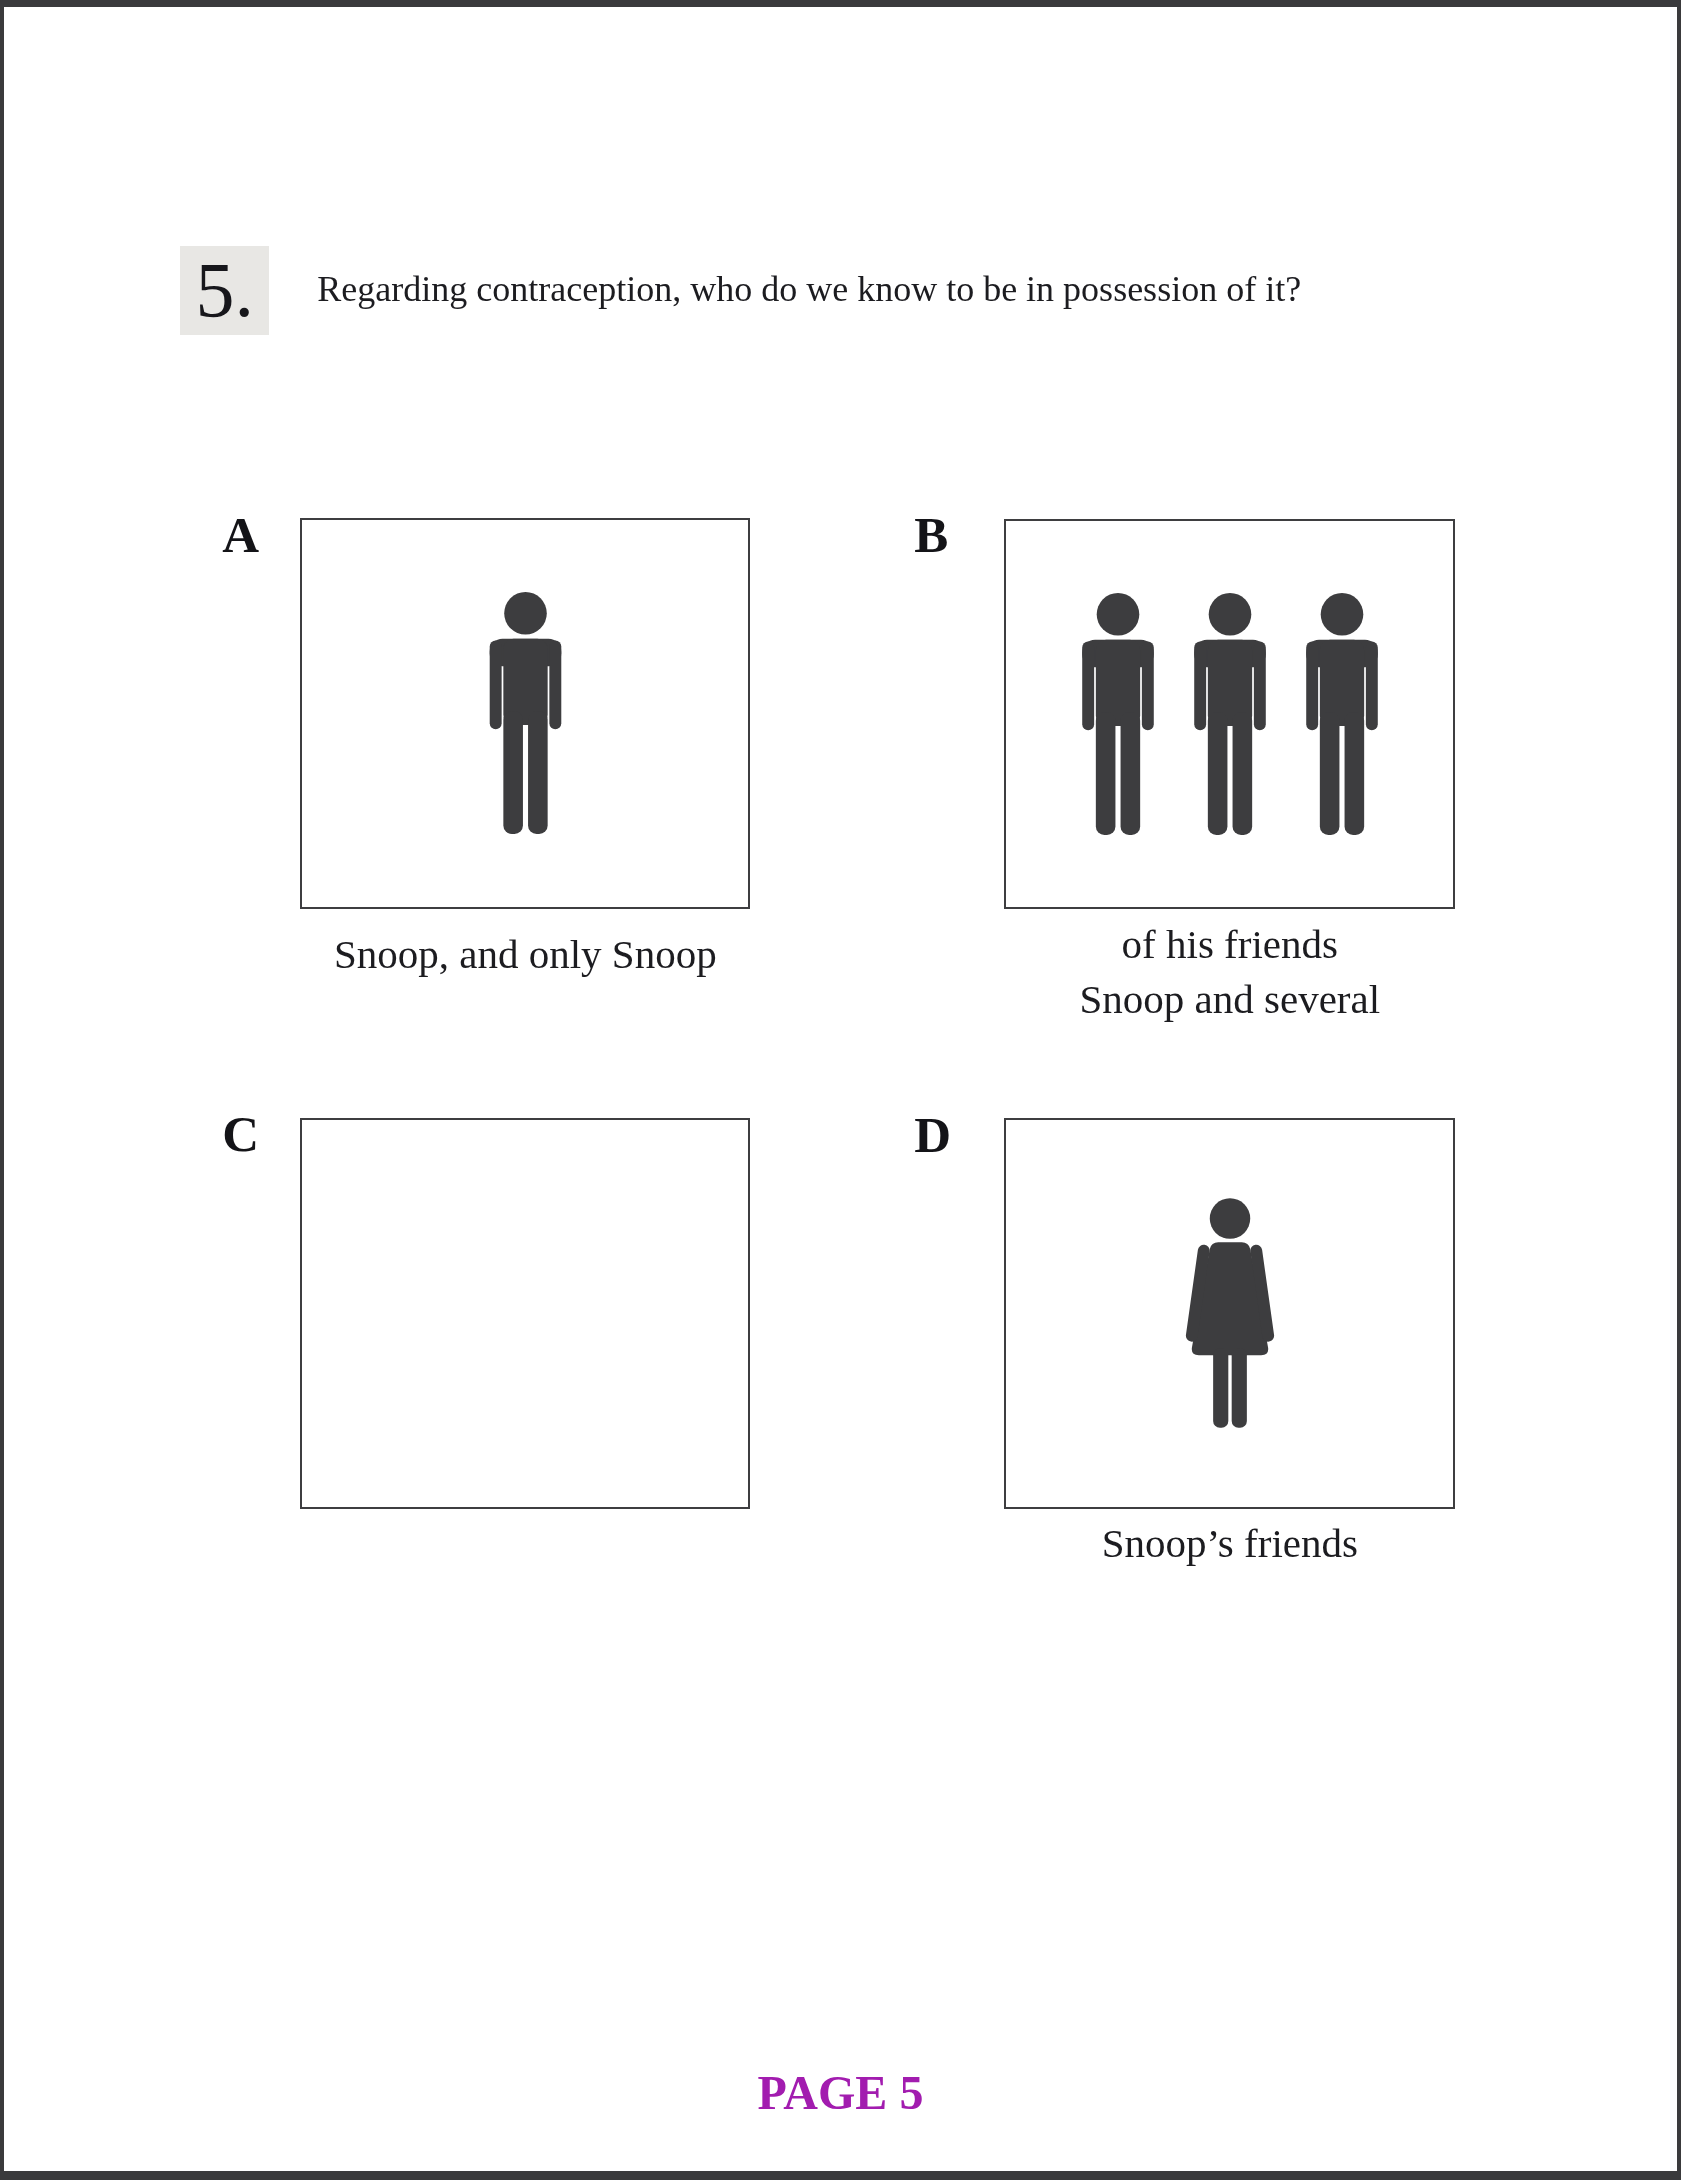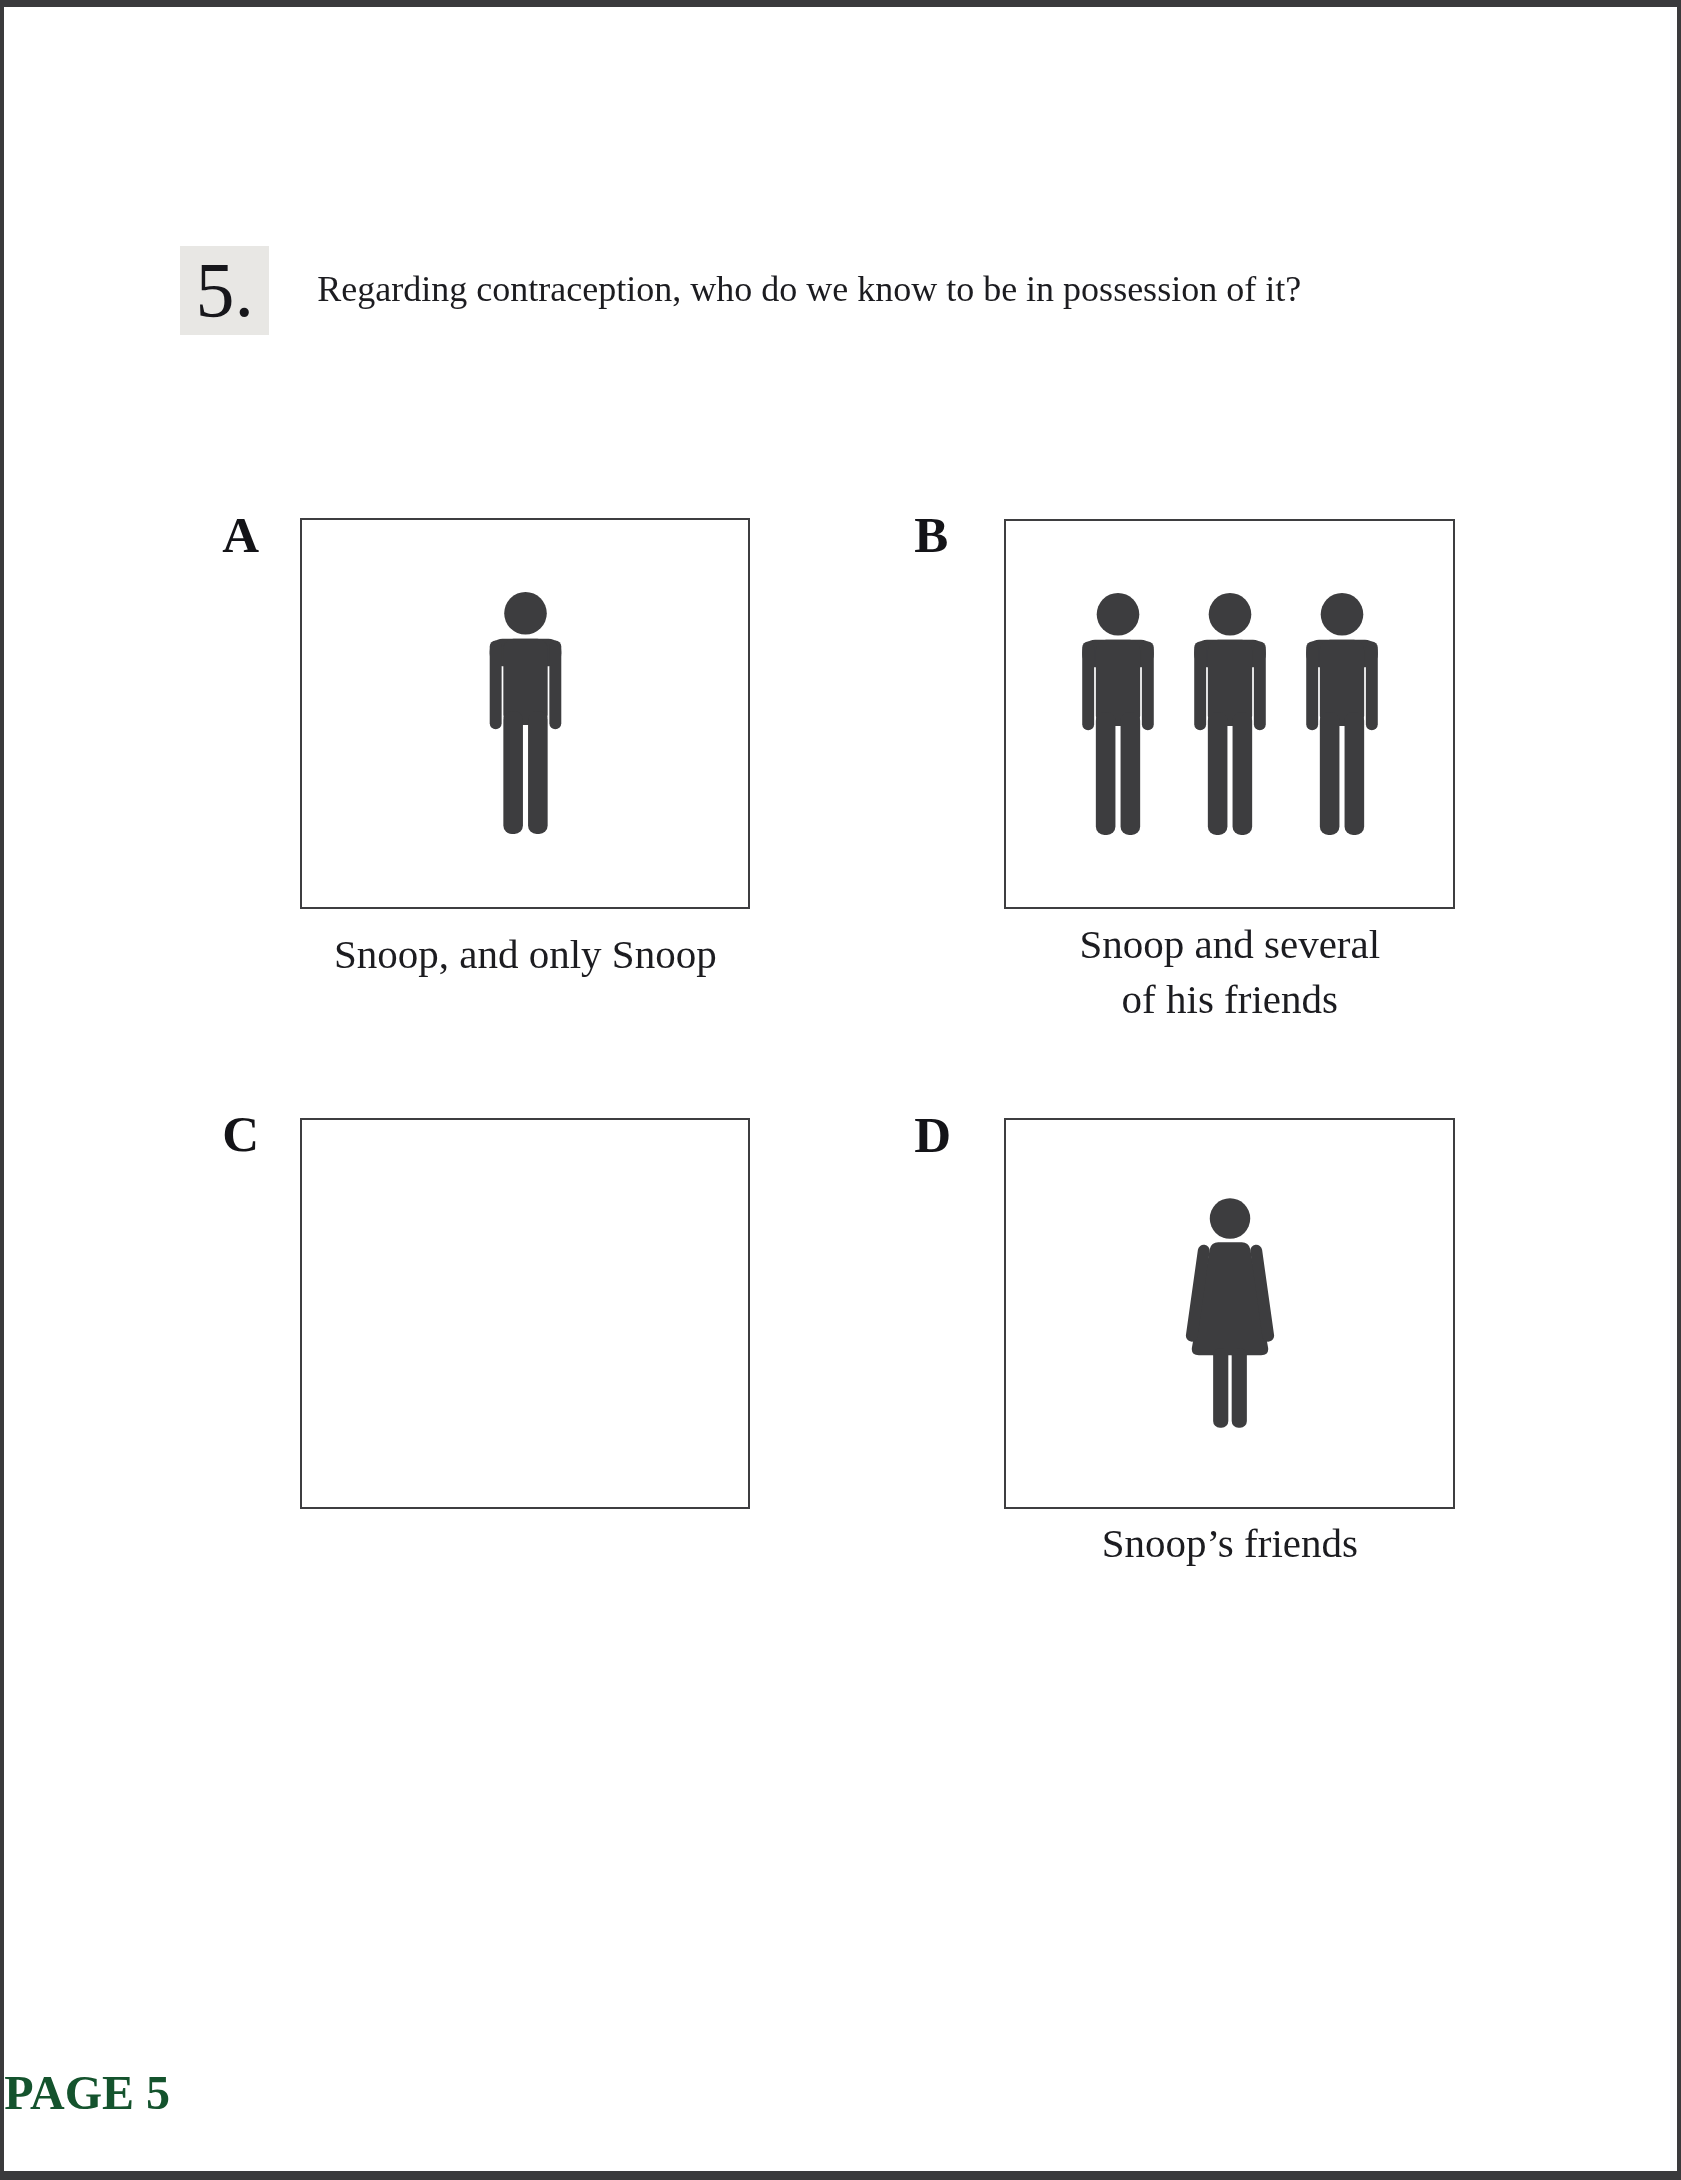--- a/index.html
+++ b/index.html
@@ -41,22 +41,22 @@
   .opt-box.multi{gap:24px;}
   .caption{
     position:absolute;width:450px;
     text-align:center;
     font-size:41px;line-height:55px;color:#1c1c20;
   }
   .caption span{display:block;}
   .pictogram{fill:#3d3d3f;overflow:visible;display:block;}
   .footer{
     position:absolute;left:0;top:2057px;width:100%;
-    text-align:left;
-    font-size:48px;font-weight:bold;line-height:1.2;color:#14532d;
+    text-align:center;
+    font-size:48px;font-weight:bold;line-height:1.2;color:#a21caf;
   }
 </style>
 </head>
 <body>
 
 <svg width="0" height="0" style="position:absolute">
   <defs>
     <g id="man-glyph">
       <circle cx="51" cy="25" r="25"></circle>
       <rect x="9" y="55" width="84" height="32" rx="15"></rect>
@@ -101,22 +101,22 @@
           <use href="#man-glyph"></use>
         </svg>
       <svg class="pictogram" width="88" height="242" viewBox="0 0 102 284">
           <use href="#man-glyph"></use>
         </svg>
       <svg class="pictogram" width="88" height="242" viewBox="0 0 102 284">
           <use href="#man-glyph"></use>
         </svg>
     </div>
     <div class="caption" style="left:1000px;top:910px;width:451px">
+      <span>of his friends</span>
       <span>Snoop and several</span>
-      <span>of his friends</span>
     </div>
 
     <span class="opt-letter" style="left:218px;top:1102px">C</span>
     <div class="opt-box" style="left:296px;top:1111px"></div>
 
     <span class="opt-letter" style="left:910px;top:1103px">D</span>
     <div class="opt-box" style="left:1000px;top:1111px;width:451px">
       <svg class="pictogram" width="86" height="232" viewBox="0 0 102 272">
           <use href="#woman-glyph"></use>
         </svg>

